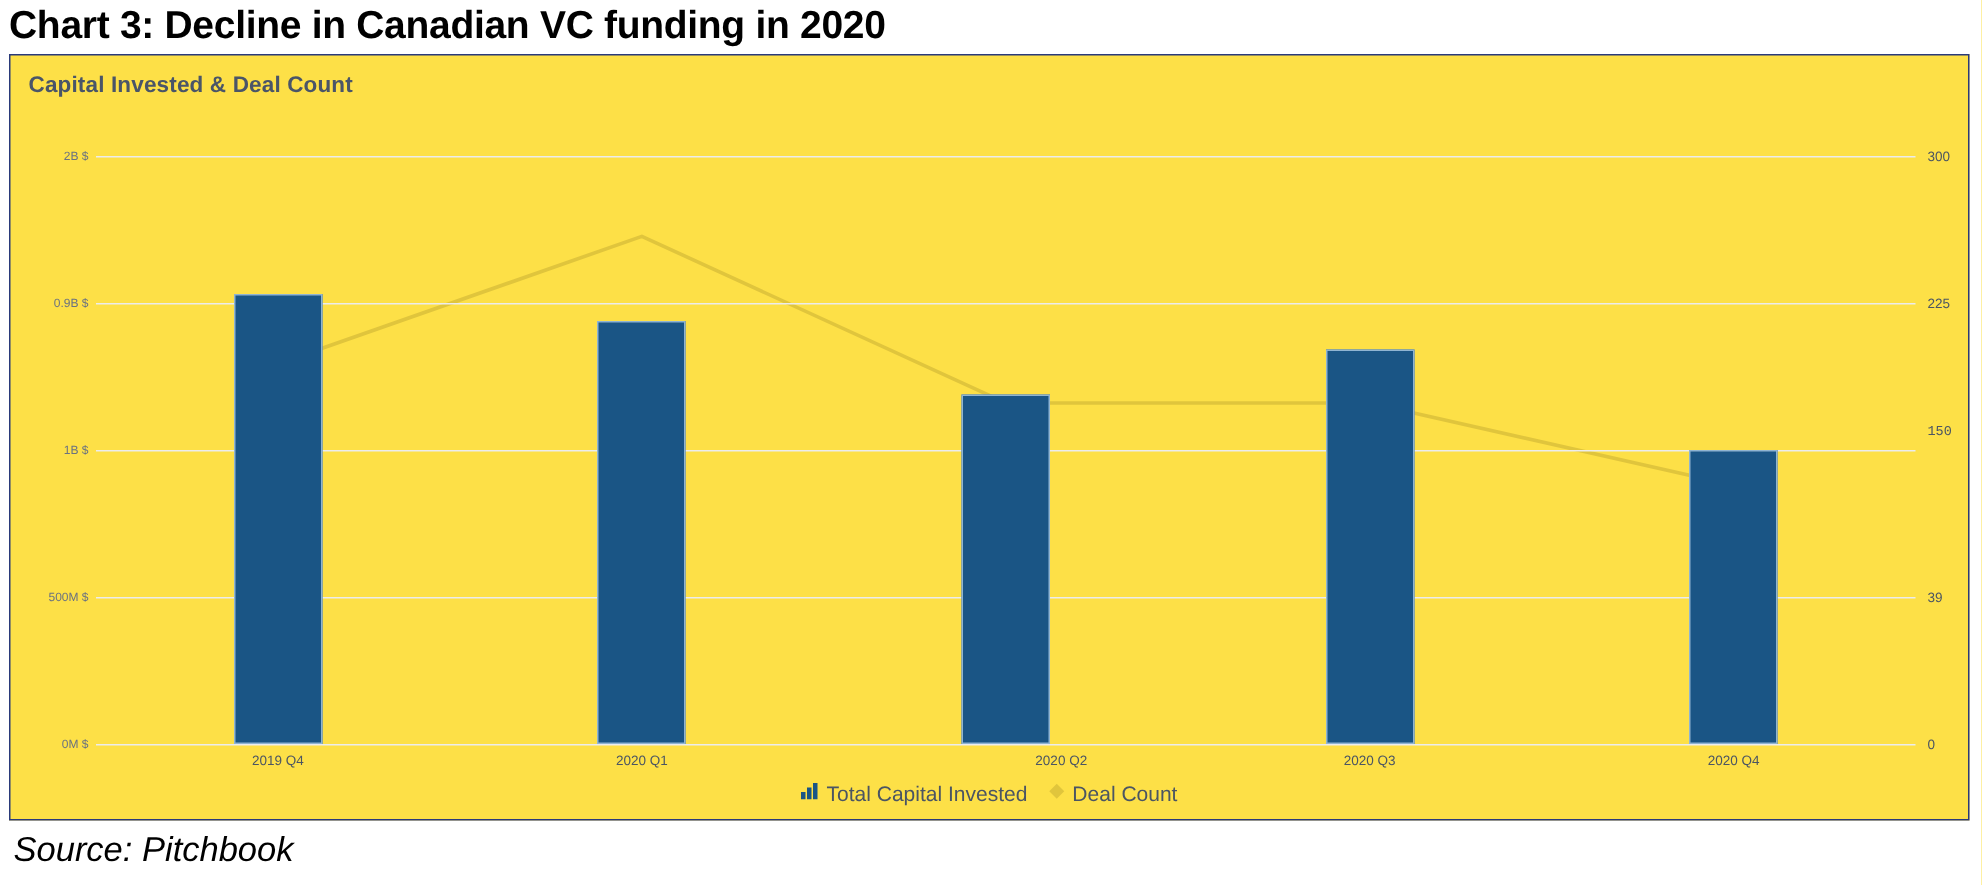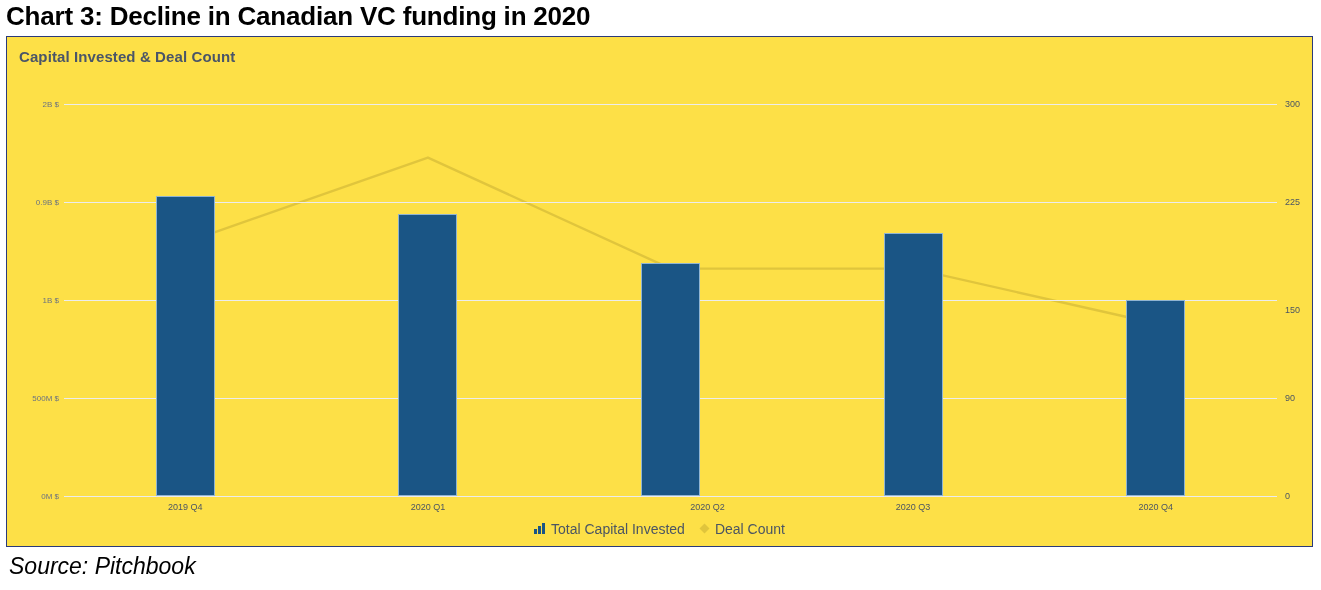--- a/index.html
+++ b/index.html
@@ -104,22 +104,22 @@
         <div class="axis-left-tick" style="top: 392px;">0M $</div>
         <div class="gridline" style="top: 294px;"></div>
         <div class="axis-left-tick" style="top: 294px;">500M $</div>
         <div class="gridline" style="top: 196px;"></div>
         <div class="axis-left-tick" style="top: 196px;">1B $</div>
         <div class="gridline" style="top: 98px;"></div>
         <div class="axis-left-tick" style="top: 98px;">0.9B $</div>
         <div class="gridline" style="top: 0px;"></div>
         <div class="axis-left-tick" style="top: 0px;">2B $</div>
         <div class="axis-right-tick" style="top: 392px;">0</div>
-        <div class="axis-right-tick" style="top: 294px;">90</div>
-        <div class="axis-right-tick" style="top: 206px;">150</div>
+        <div class="axis-right-tick" style="top: 294px;">39</div>
+        <div class="axis-right-tick" style="top: 184px; font-family: Liberation Mono, monospace;">150</div>
         <div class="axis-right-tick" style="top: 98px;">225</div>
         <div class="axis-right-tick" style="top: 0px;">300</div>
         <div class="bar" title="1.53B $" style="left: 91.8px; width: 59px; height: 299.88px; background: rgb(26, 85, 133);"></div>
         <div class="cat-label" style="left: 121.3px;">2019 Q4</div>
         <div class="bar" title="1.44B $" style="left: 334.4px; width: 59px; height: 282.24px; background: rgb(26, 85, 133);"></div>
         <div class="cat-label" style="left: 363.9px;">2020 Q1</div>
         <div class="bar" title="1.19B $" style="left: 577px; width: 59px; height: 233.24px; background: rgb(26, 85, 133);"></div>
         <div class="cat-label" style="left: 606.5px; margin-left: 37px;">2020 Q2</div>
         <div class="bar" title="1.34B $" style="left: 819.6px; width: 59px; height: 262.64px; background: rgb(26, 85, 133);"></div>
         <div class="cat-label" style="left: 849.1px;">2020 Q3</div>

